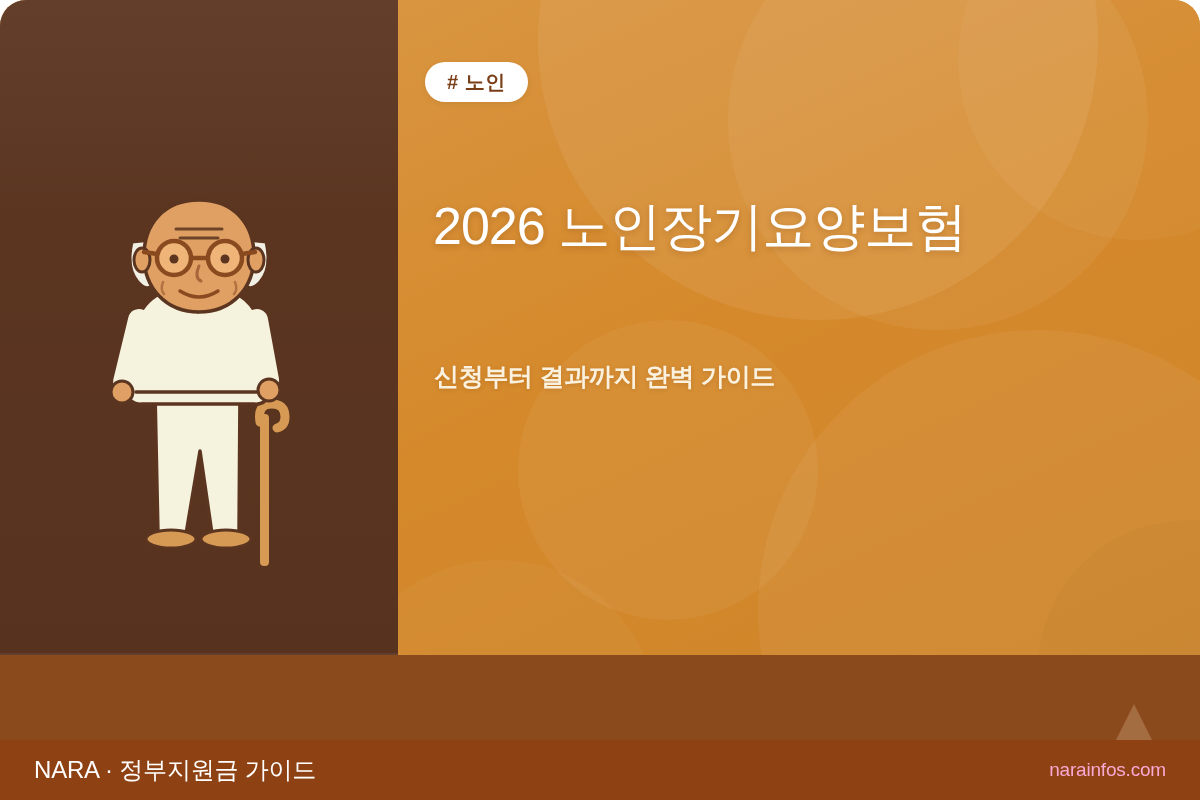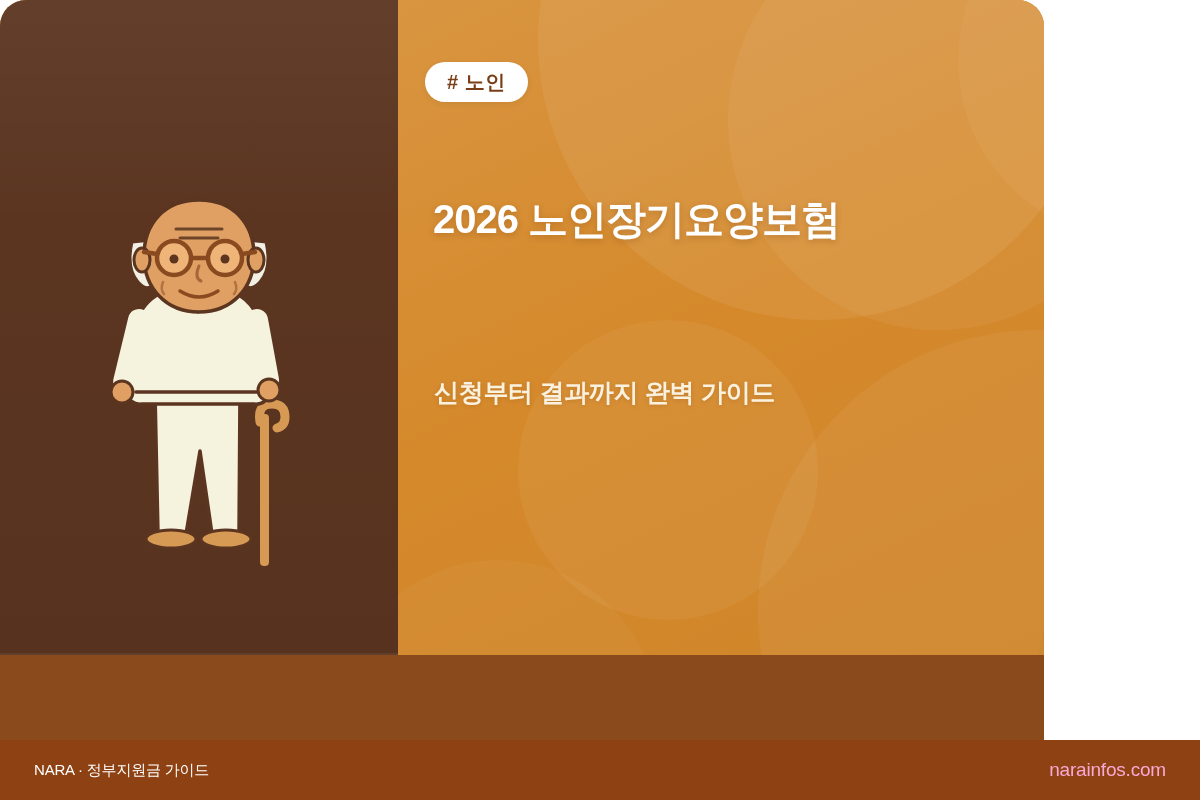--- a/index.html
+++ b/index.html
@@ -15,21 +15,21 @@
     width:1200px;
     height:800px;
     overflow:hidden;
     background:#ffffff;
   }
 
   
   .card {
     position:absolute;
     left:0; top:0;
-    width:1044px; height:740px;
+    width:1200px; height:740px;
     border-radius:26px 26px 0 0;
     overflow:hidden;
     background:#D5892B;
     padding-left:20px;
   }
 
   
   .left-panel {
     position:absolute;
     left:0; top:0;
@@ -122,53 +122,52 @@
     letter-spacing:0.5px;
     line-height:1;
     box-shadow:0 2px 6px rgba(0,0,0,0.07);
   }
 
   .headline {
     position:absolute;
     left:433px; top:195px;
     width:600px;
     color:#FFFFFF;
-    font-size:40px;
-    font-weight:bold;
+    font-size:52px;
+    font-weight:normal;
     line-height:1.22;
     letter-spacing:-1px;
     text-shadow:0 2px 6px rgba(120,60,10,0.30);
   }
   .headline .line { display:block; white-space:nowrap; }
 
   .subhead {
     position:absolute;
     left:434px; top:360px;
     color:#FBF1DF;
     font-size:25px;
     font-weight:bold;
     letter-spacing:-0.3px;
     text-shadow:0 1px 4px rgba(120,60,10,0.22);
-    margin-top:16px;
   }
 
   
   .footer {
     position:absolute;
     left:0; bottom:0;
     width:1200px; height:60px;
     background:#8E4112;
     display:flex;
     align-items:center;
     justify-content:space-between;
     padding:0 34px;
   }
   .footer-left {
     color:#FFFFFF;
-    font-size:15px;
+    font-size:24px;
     font-weight:normal;
     letter-spacing:-0.2px;
   }
   .footer-right {
     color:#f9a8d4;
     font-size:19px;
     letter-spacing:-0.2px;
   }
 
   

